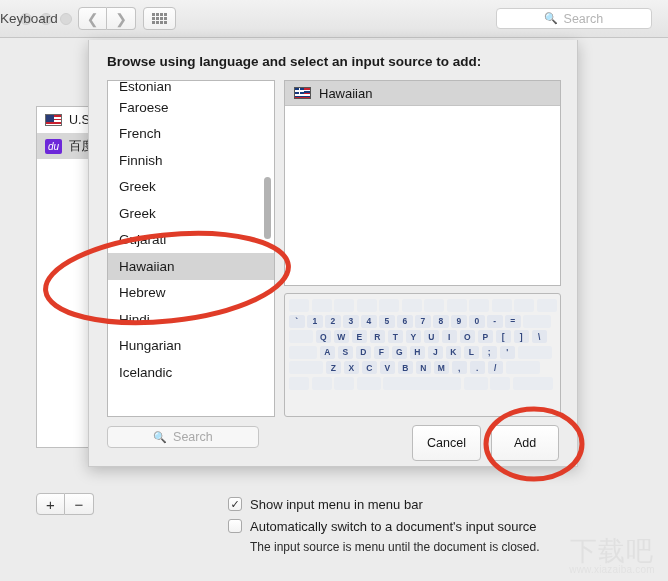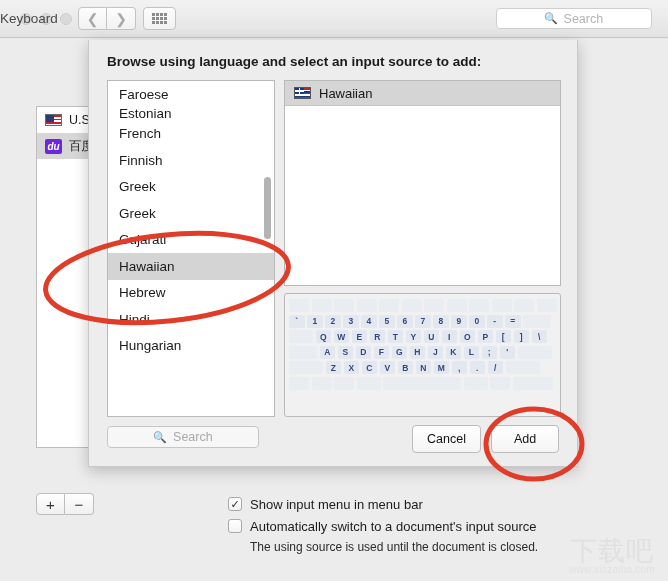--- a/index.html
+++ b/index.html
@@ -81,21 +81,21 @@
   .flag-us {
     width: 17px; height: 12px; position: relative;
     border: 1px solid #6a6a6a; overflow: hidden; background: #fff;
     flex: none;
   }
   .flag-us .stripes { position:absolute; inset:0;
     background: repeating-linear-gradient(to bottom,#c7202f 0 1.8px,#fff 1.8px 3.6px); }
   .flag-us .canton { position:absolute; left:0; top:0; width:8px; height:6.5px; background:#2a3c77; }
   .du-icon {
     width: 17px; height: 15px; background: #6d28d9; color: #fff;
-    font-size: 10px; font-style: italic; font-weight: bold;
+    font-size: 10px; font-style: italic; font-weight: normal;
     display: flex; align-items: center; justify-content: center;
     border-radius: 2px; flex: none;
   }
   .pm-group {
     position: absolute; left: 36px; top: 455px;
     display: flex; height: 22px;
   }
   .pm-btn {
     width: 29px; height: 22px;
     background: linear-gradient(to bottom,#fefefe,#f0f0f0);
@@ -194,21 +194,21 @@
   .key.blank { background: #e9ecf1; color: transparent; }
   .key.w20 { width: 20px; }
   .key.w24 { width: 24px; }
   .key.w28 { width: 28px; }
   .key.w34 { width: 34px; }
   .key.w40 { width: 40px; }
   .key.w78 { width: 78px; }
 
   .sheet-btns { position: absolute; right: 18px; top: 385px; display: flex; gap: 10px; }
   .btn {
-    height: 28px; min-width: 68px; padding: 0 14px; border-radius: 4px;
+    height: 36px; min-width: 68px; padding: 0 14px; border-radius: 4px;
     background: linear-gradient(to bottom,#ffffff,#f4f4f4);
     border: 1px solid #bcbcbc;
     font-size: 12.5px; color: #141414;
     display: flex; align-items: center; justify-content: center;
   }
 
   
   .annot { position: absolute; pointer-events: none; }
   #annot-list { left: 40px; top: 228px; width: 255px; height: 100px; }
   #annot-add { left: 482px; top: 406px; width: 104px; height: 76px; }
@@ -304,37 +304,37 @@
         <div class="opt-row">
           <span class="cbox">
             <span>✓</span>
           </span>
           <span class="opt-label">Show input menu in menu bar</span>
         </div>
         <div class="opt-row">
           <span class="cbox"></span>
           <span class="opt-label">Automatically switch to a document's input source</span>
         </div>
-        <div class="opt-note">The using source is used until the document is closed.</div>
+        <div class="opt-note">The input source is menu until the document is closed.</div>
       </div>
     </div>
   </div>
 
   <div class="sheet">
 
     <div class="sheet-title">Browse using language and select an input source to add:</div>
 
     <div class="lang-list">
-      <div class="lang-item">
-        <span>Faroese</span>
-      </div>
       <div class="lang-item clip-top">
         <span>Estonian</span>
       </div>
       <div class="lang-item">
+        <span>Faroese</span>
+      </div>
+      <div class="lang-item">
         <span>French</span>
       </div>
       <div class="lang-item">
         <span>Finnish</span>
       </div>
       <div class="lang-item">
         <span>Greek</span>
       </div>
       <div class="lang-item">
         <span>Greek</span>
@@ -346,20 +346,23 @@
         <span>Hawaiian</span>
       </div>
       <div class="lang-item">
         <span>Hebrew</span>
       </div>
       <div class="lang-item">
         <span>Hindi</span>
       </div>
       <div class="lang-item">
         <span>Hungarian</span>
+      </div>
+      <div class="lang-item">
+        <span>Icelandic</span>
       </div>
       <div class="lang-item">
         
       </div>
       <div class="lang-scroll"></div>
     </div>
 
     <div class="sheet-search">
       <span class="mag">🔍</span>
       <span class="ph">Search</span>

